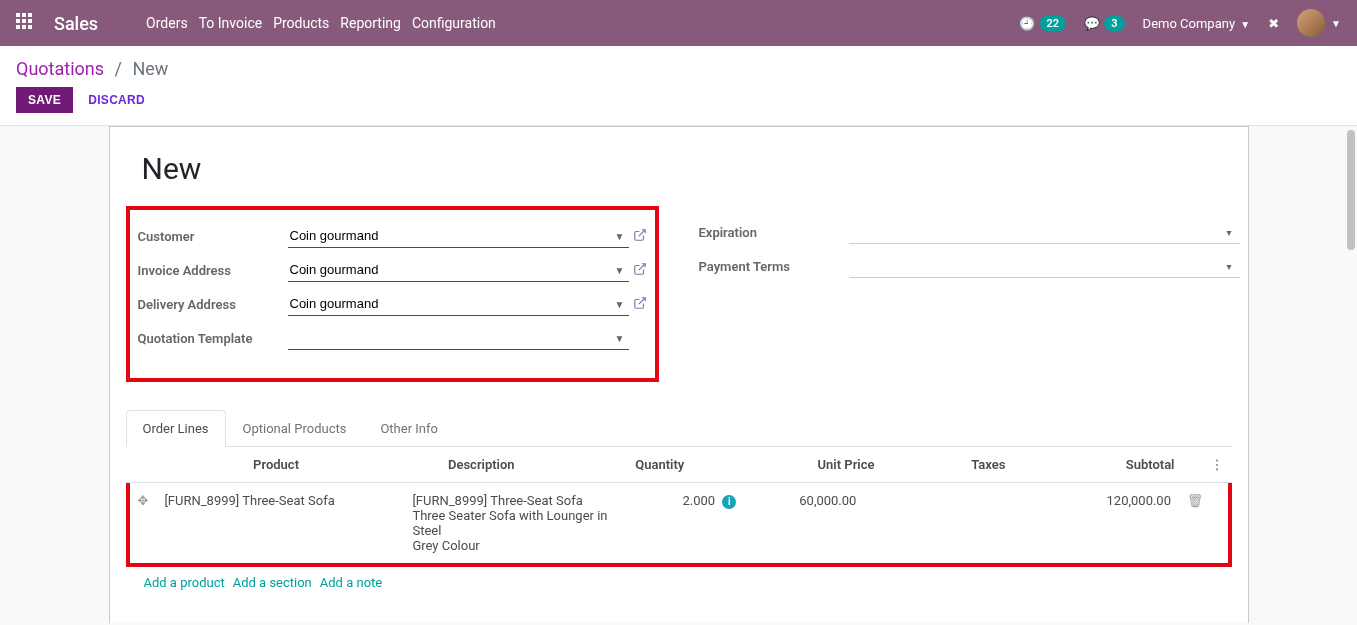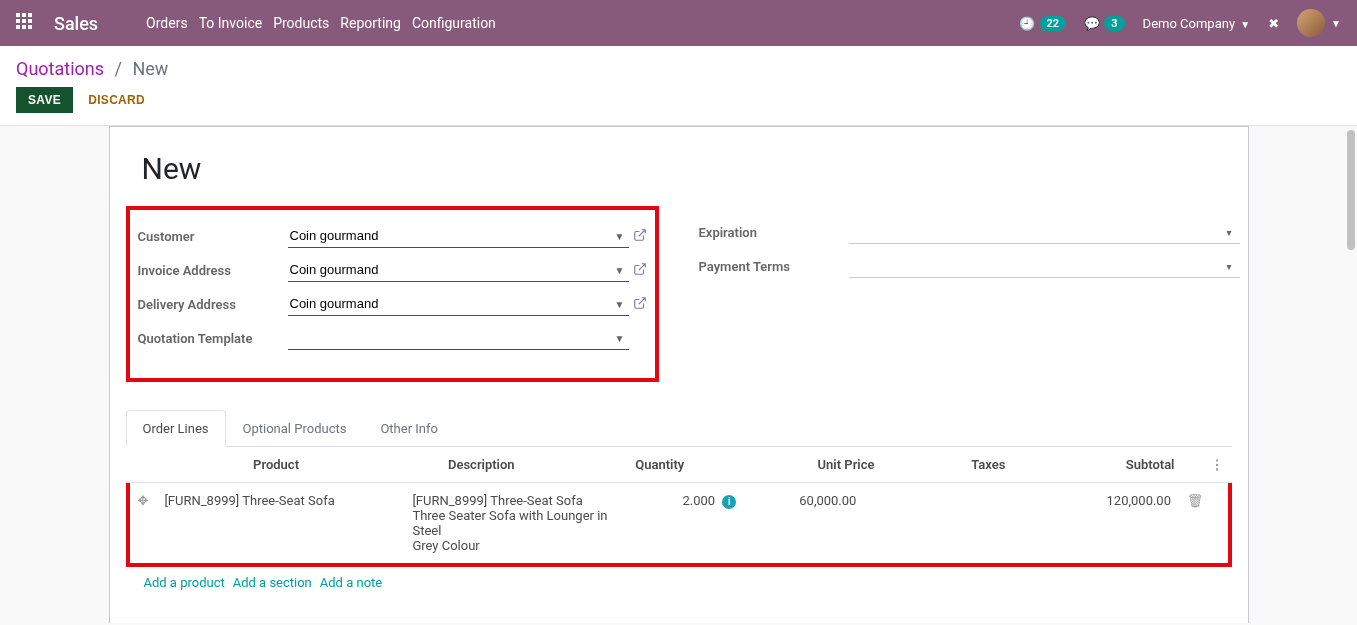--- a/index.html
+++ b/index.html
@@ -16,22 +16,22 @@
 .badge-pill .count { background: #00a09d; border-radius: 10px; padding: 1px 7px; font-size: 11px; font-weight: 600; }
 .company-name { font-size: 13px; }
 .caret-down { font-size: 10px; margin-left: 2px; }
 .avatar { width: 28px; height: 28px; border-radius: 50%; background: linear-gradient(135deg,#d4a574,#8b5a3c); }
 
 .control-bar { background: #fff; border-bottom: 1px solid #dee2e6; padding: 12px 16px; }
 .breadcrumb { font-size: 18px; color: #6c757d; margin-bottom: 8px; }
 .breadcrumb .link { color: #a21caf; }
 .breadcrumb .sep { margin: 0 6px; color: #6c757d; }
 .btn { display: inline-block; padding: 6px 12px; font-size: 12px; font-weight: 600; cursor: pointer; border: none; letter-spacing: 0.3px; }
-.btn-primary { background: #14532d; color: #fff; }
-.btn-link { background: transparent; color: #a16207; }
+.btn-primary { background: #701a75; color: #fff; }
+.btn-link { background: transparent; color: #6d28d9; }
 
 .content-wrap { height: 497px; overflow-y: auto; padding: 0; position: relative; }
 .form-sheet { background: #fff; margin: 0 auto; max-width: 1140px; border: 1px solid #c8c8d3; padding: 24px 16px; margin-top: 0; }
 .page-title { font-size: 30px; font-weight: 400; color: #212529; margin-left: 16px; margin-bottom: 20px; }
 
 .highlight-box { border: 4px solid #e30613; padding: 12px 8px 20px 8px; margin-bottom: 16px; }
 .form-row { display: flex; gap: 40px; }
 .form-col { flex: 1; }
 .field-row { display: flex; align-items: center; margin-bottom: 6px; min-height: 28px; }
 .field-label { width: 150px; font-weight: 600; color: #666; font-size: 13px; flex-shrink: 0; }

